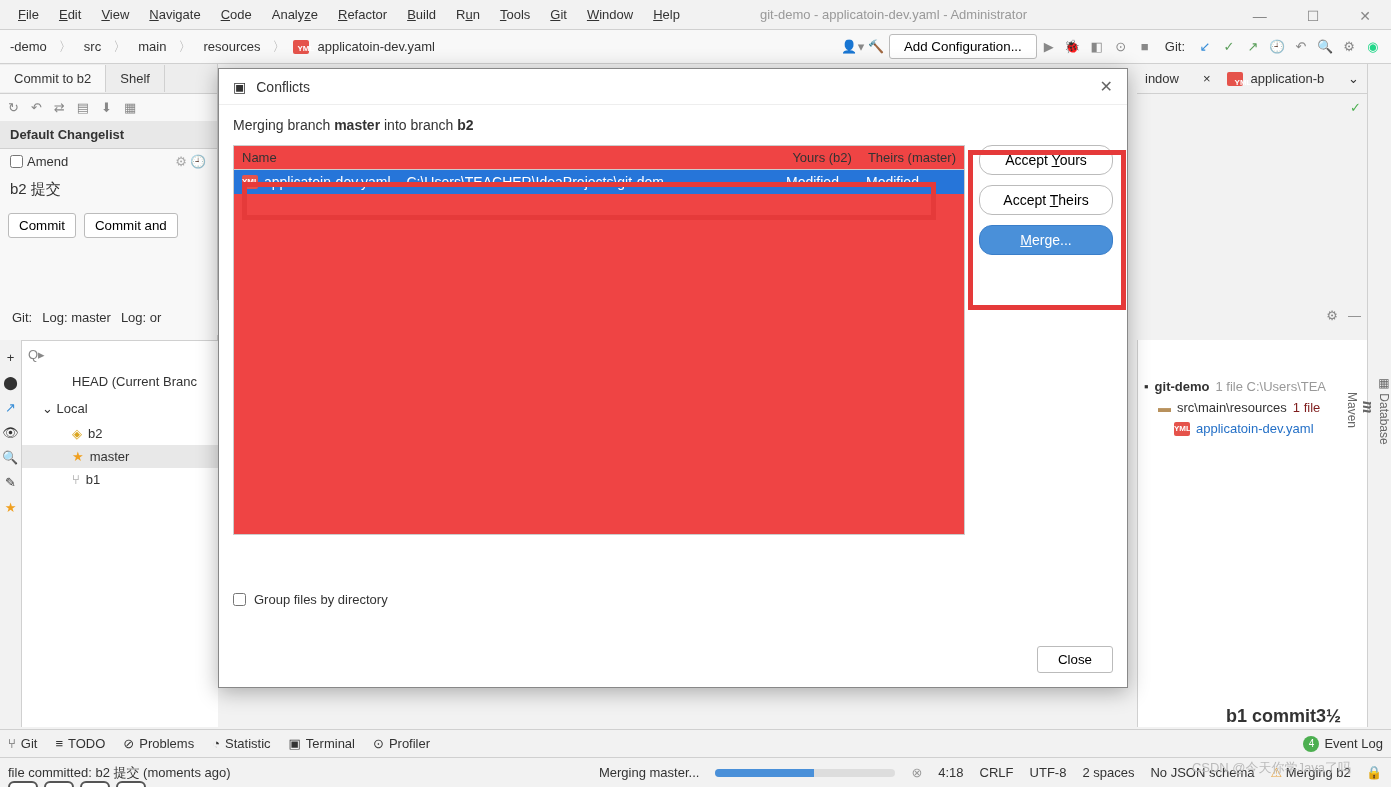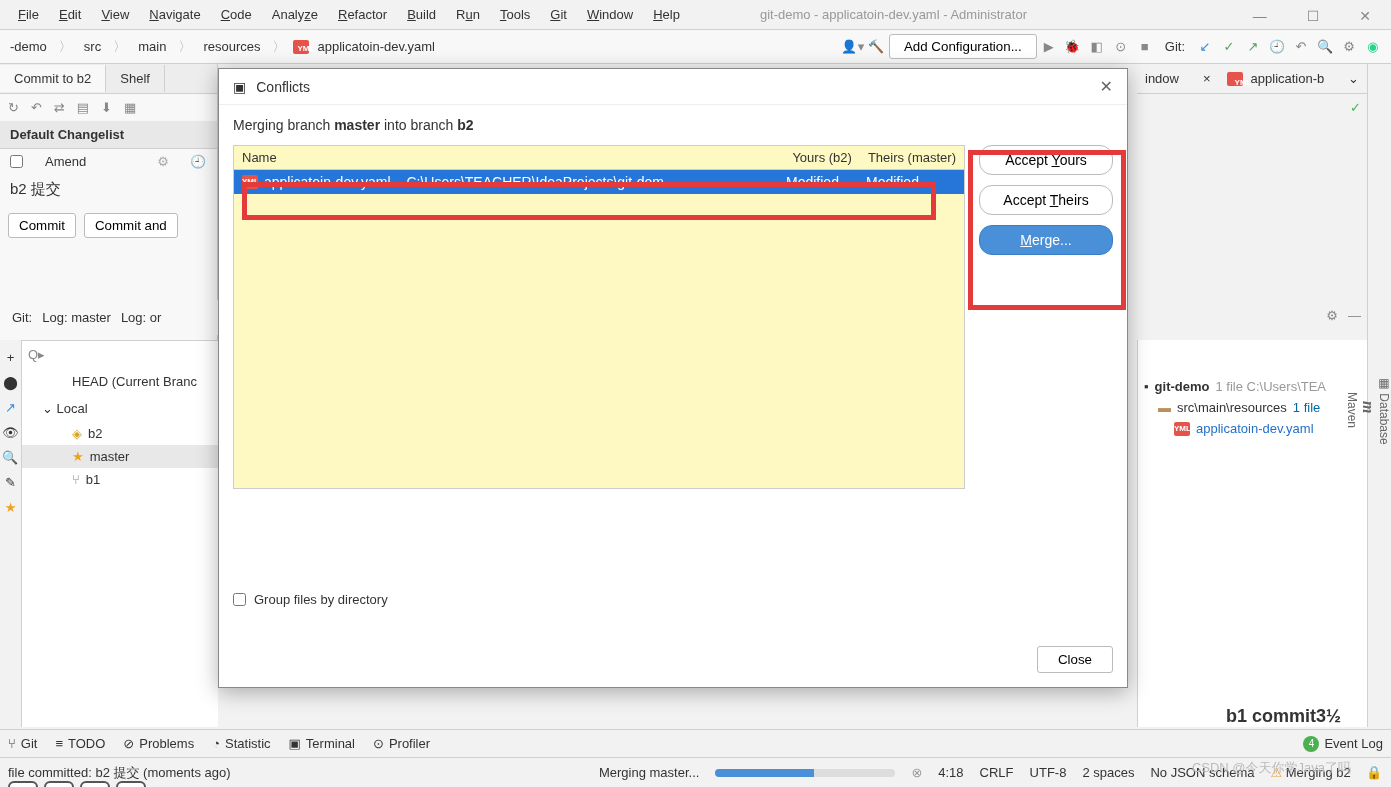--- a/index.html
+++ b/index.html
@@ -22,21 +22,21 @@
 .ticon.green { color: #5a9e5a; }
 .ticon.blue { color: #3a8fd8; }
 
 
 .tabrow { height: 30px; display: flex; align-items: center; border-bottom: 1px solid #d0d0d0; background: #ededed; }
 .tab { padding: 6px 14px; border-right: 1px solid #d0d0d0; background: #f8f8f8; }
 
 
 .leftcol { position: absolute; left: 0; top: 64px; width: 218px; bottom: 60px; background: #f8f8f8; border-right: 1px solid #d0d0d0; }
 .leftcol .hdr { padding: 6px 10px; border-bottom: 1px solid #d0d0d0; font-weight: bold; background: #e8e8e8; }
-.leftcol .row { padding: 5px 10px; display: flex; align-items: center; gap: 22px; }
+.leftcol .row { padding: 5px 10px; display: flex; align-items: center; gap: 4px; }
 .leftcol .btn { padding: 4px 10px; border: 1px solid #bbb; background: #fff; border-radius: 3px; margin: 4px; }
 .leftrail { position: absolute; left: 0; top: 340px; width: 22px; bottom: 60px; background: #f2f2f2; border-right: 1px solid #d0d0d0; display: flex; flex-direction: column; align-items: center; gap: 10px; padding-top: 10px; }
 
 
 .gitlog { position: absolute; left: 0; top: 300px; width: 218px; padding: 6px; background: #f8f8f8; }
 .gitlog .tabrow2 { display: flex; gap: 10px; padding: 4px 6px; }
 .branches { position: absolute; left: 22px; top: 340px; width: 196px; bottom: 60px; background: #fff; border-top: 1px solid #d0d0d0; }
 .branches .item { padding: 4px 10px 4px 40px; display: flex; align-items: center; gap: 6px; }
 .branches .item.head { padding-left: 50px; }
 .branches .item.sel { background: #e8e8e8; }
@@ -48,21 +48,21 @@
 .righttabs { position: absolute; right: 24px; top: 64px; width: 230px; height: 30px; display: flex; align-items: center; border-bottom: 1px solid #d0d0d0; }
 .righttabs span { padding: 4px 8px; }
 .rightside { position: absolute; right: 0; top: 64px; width: 24px; bottom: 60px; background: #f2f2f2; border-left: 1px solid #d0d0d0; writing-mode: vertical-rl; text-align: center; padding-top: 30px; font-size: 12px; color: #666; }
 .rightside .m { font-family: serif; font-style: italic; font-weight: bold; font-size: 16px; margin-bottom: 6px; }
 .dialog { position: absolute; left: 218px; top: 68px; width: 910px; height: 620px; background: #fff; border: 1px solid #888; box-shadow: 0 4px 20px rgba(0,0,0,0.3); }
 .dialog .dtitle { padding: 8px 14px; display: flex; align-items: center; gap: 10px; font-size: 14px; border-bottom: 1px solid #eee; }
 .dialog .dtitle .spacer { flex: 1; }
 .dialog .close { font-size: 16px; color: #666; cursor: pointer; }
 .dialog .dmsg { padding: 12px 14px; font-size: 14px; }
 .dialog .dbody { display: flex; padding: 0 14px; }
-.dialog .table { flex: 1; border: 1px solid #ccc; background: #fef9c3; height: 344px; position: relative; }
+.dialog .table { flex: 1; border: 1px solid #ccc; background: #ef4444; height: 390px; position: relative; }
 .dialog .thead { display: flex; border-bottom: 1px solid #ccc; font-size: 13px; }
 .dialog .thead div { padding: 4px 8px; }
 .dialog .thead .c1 { flex: 1; }
 .dialog .sidebtns { width: 148px; padding-left: 14px; display: flex; flex-direction: column; gap: 10px; }
 .dialog .sidebtns button { padding: 6px 8px; border: 1px solid #bbb; background: #fff; border-radius: 13px; font-size: 14px; cursor: pointer; }
 .dialog .sidebtns button.primary { background: #4a90d9; color: #fff; border-color: #3a7ec9; }
 .redbox1 { position: absolute; left: 242px; top: 182px; width: 694px; height: 38px; border: 5px solid #e53a3a; pointer-events: none; }
 .redbox2 { position: absolute; left: 968px; top: 150px; width: 158px; height: 160px; border: 5px solid #e53a3a; pointer-events: none; }
 .conflictrow { background: #2675d9; color: #fff; display: flex; padding: 4px 8px; font-size: 14px; }
 .conflictrow .cf1 { flex: 1; display: flex; align-items: center; gap: 6px; }
@@ -233,21 +233,21 @@
 <div class="rightcol">
   <div style="height:36px"></div>
   <div class="line">
       <span>▪</span>
       <b>git-demo</b> 
       <span style="color:#999">1 file  C:\Users\TEA</span>
     </div>
   <div class="line" style="padding-left:20px">
       <span style="color:#b8915c">▬</span>
       <span>src\main\resources</span> 
-      <span style="color:#0369a1">1 file</span>
+      <span style="color:#7f1d1d">1 file</span>
     </div>
   <div class="line" style="padding-left:36px">
       <span class="ymlicon">YML</span>
       <span style="color:#2470c7">applicatoin-dev.yaml</span>
     </div>
 </div>
 
 <div class="rightside">
   <div>▦ <span>Database</span></div>
   <div style="height:40px"></div>

